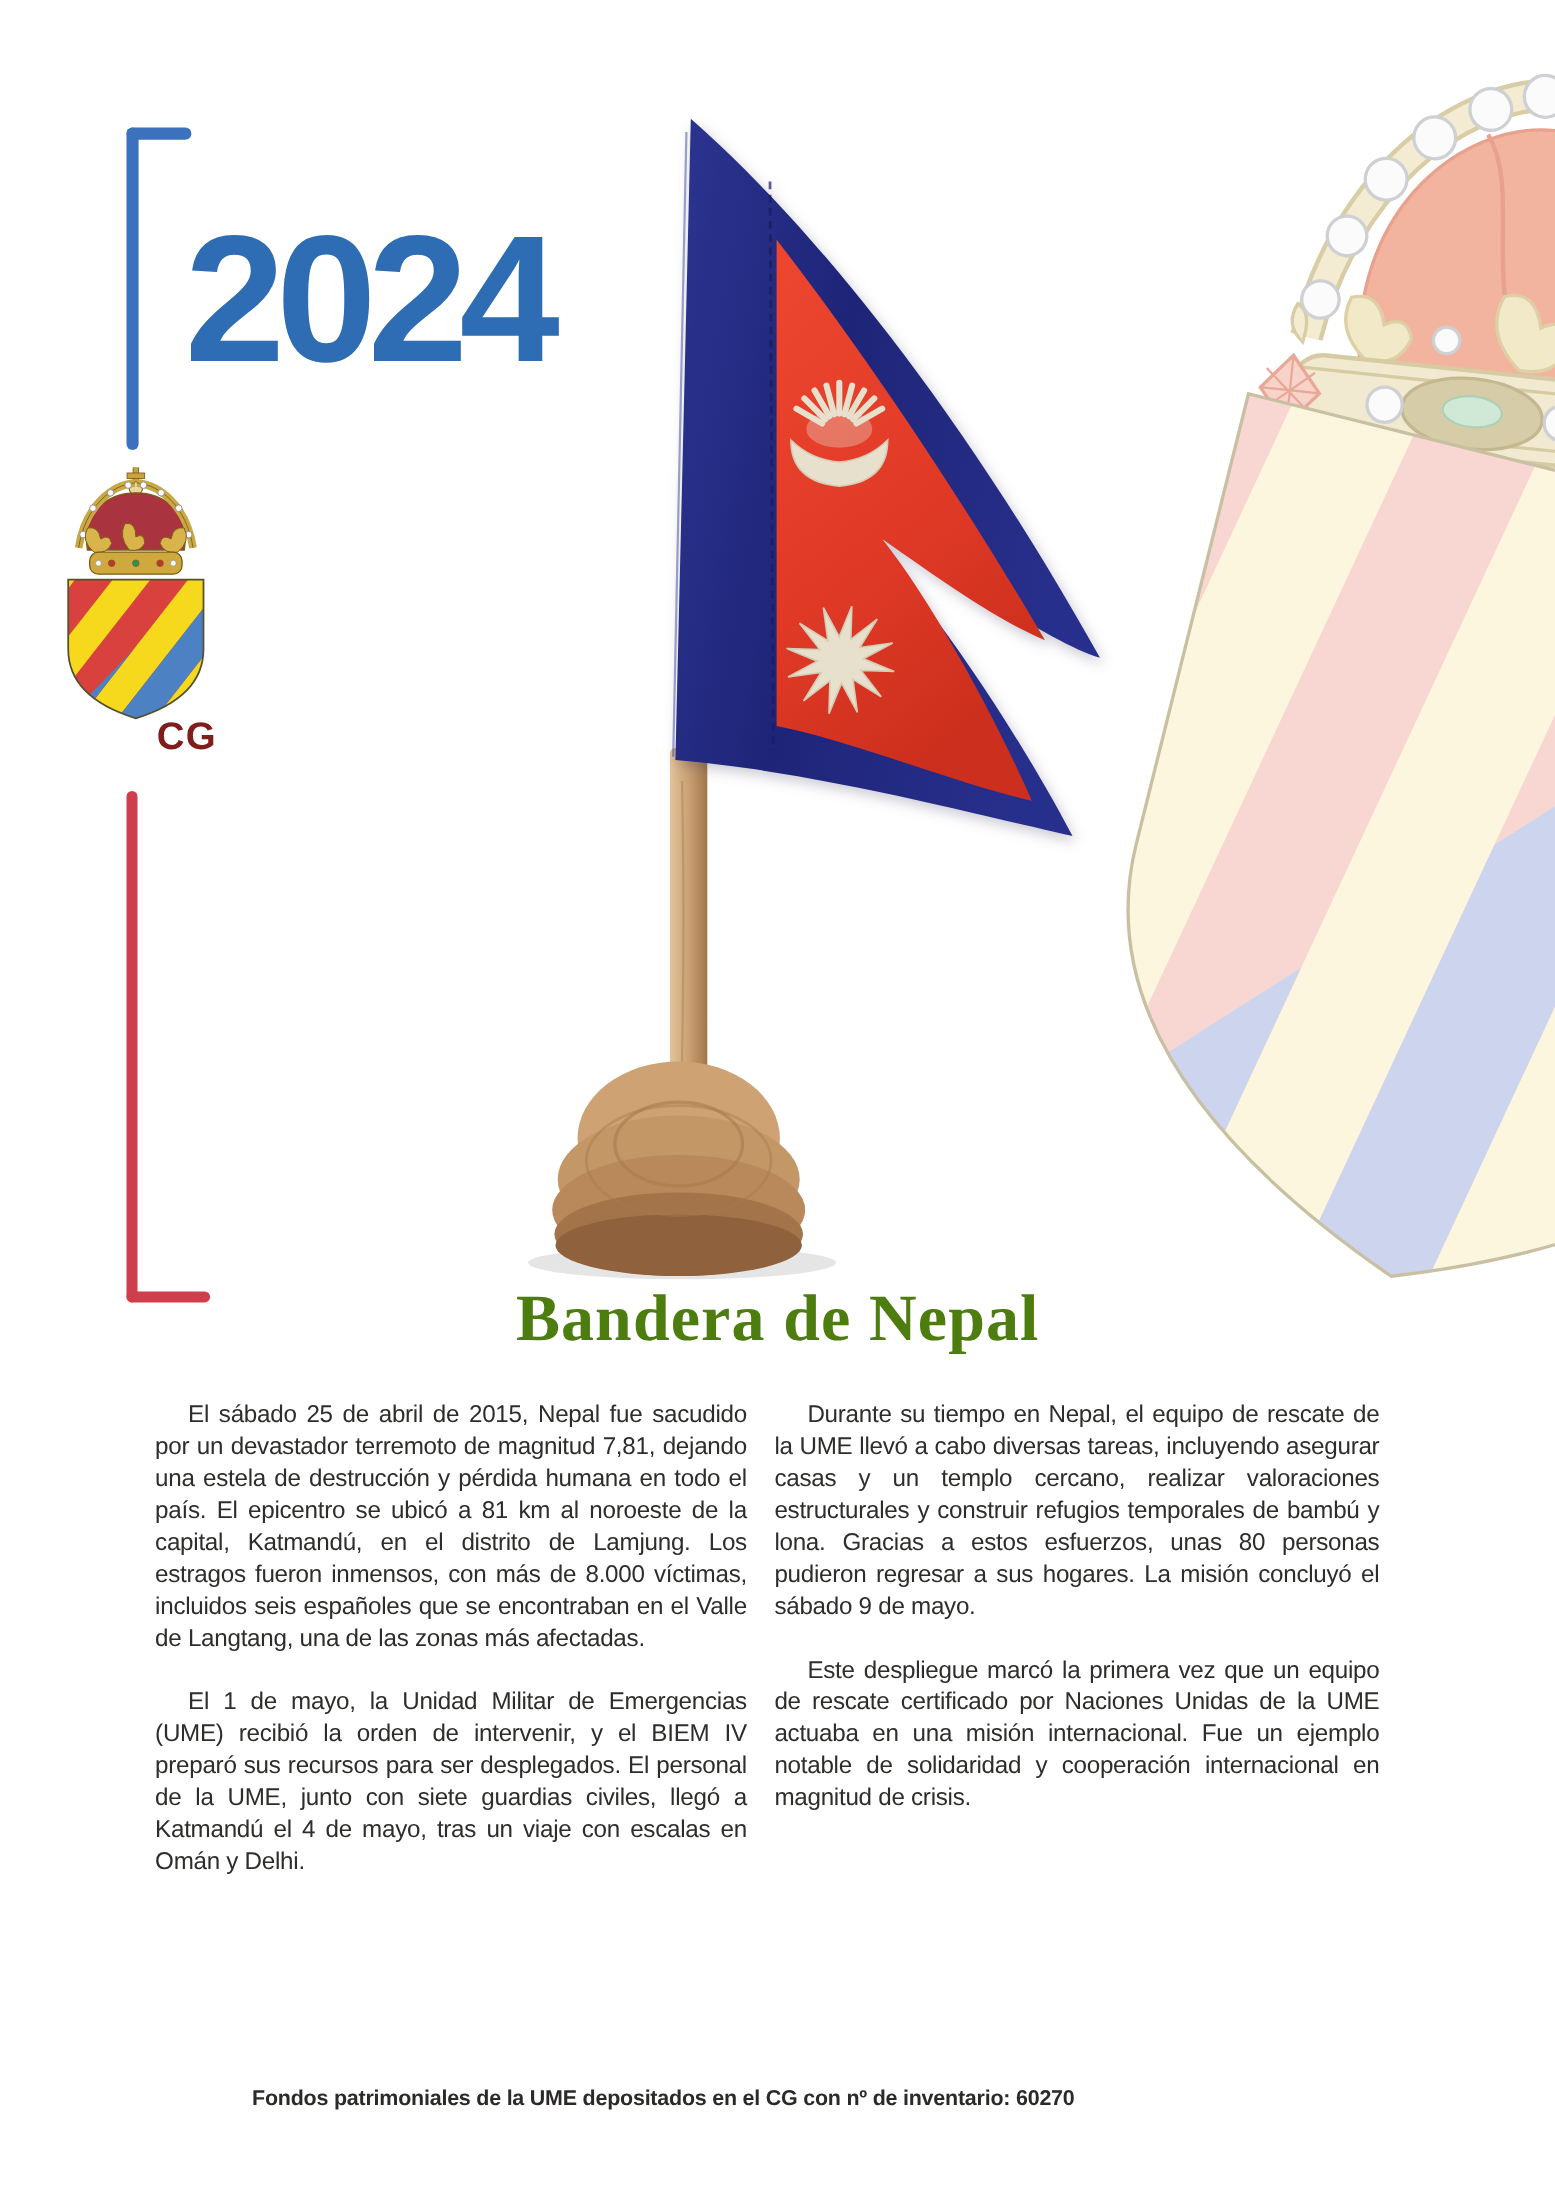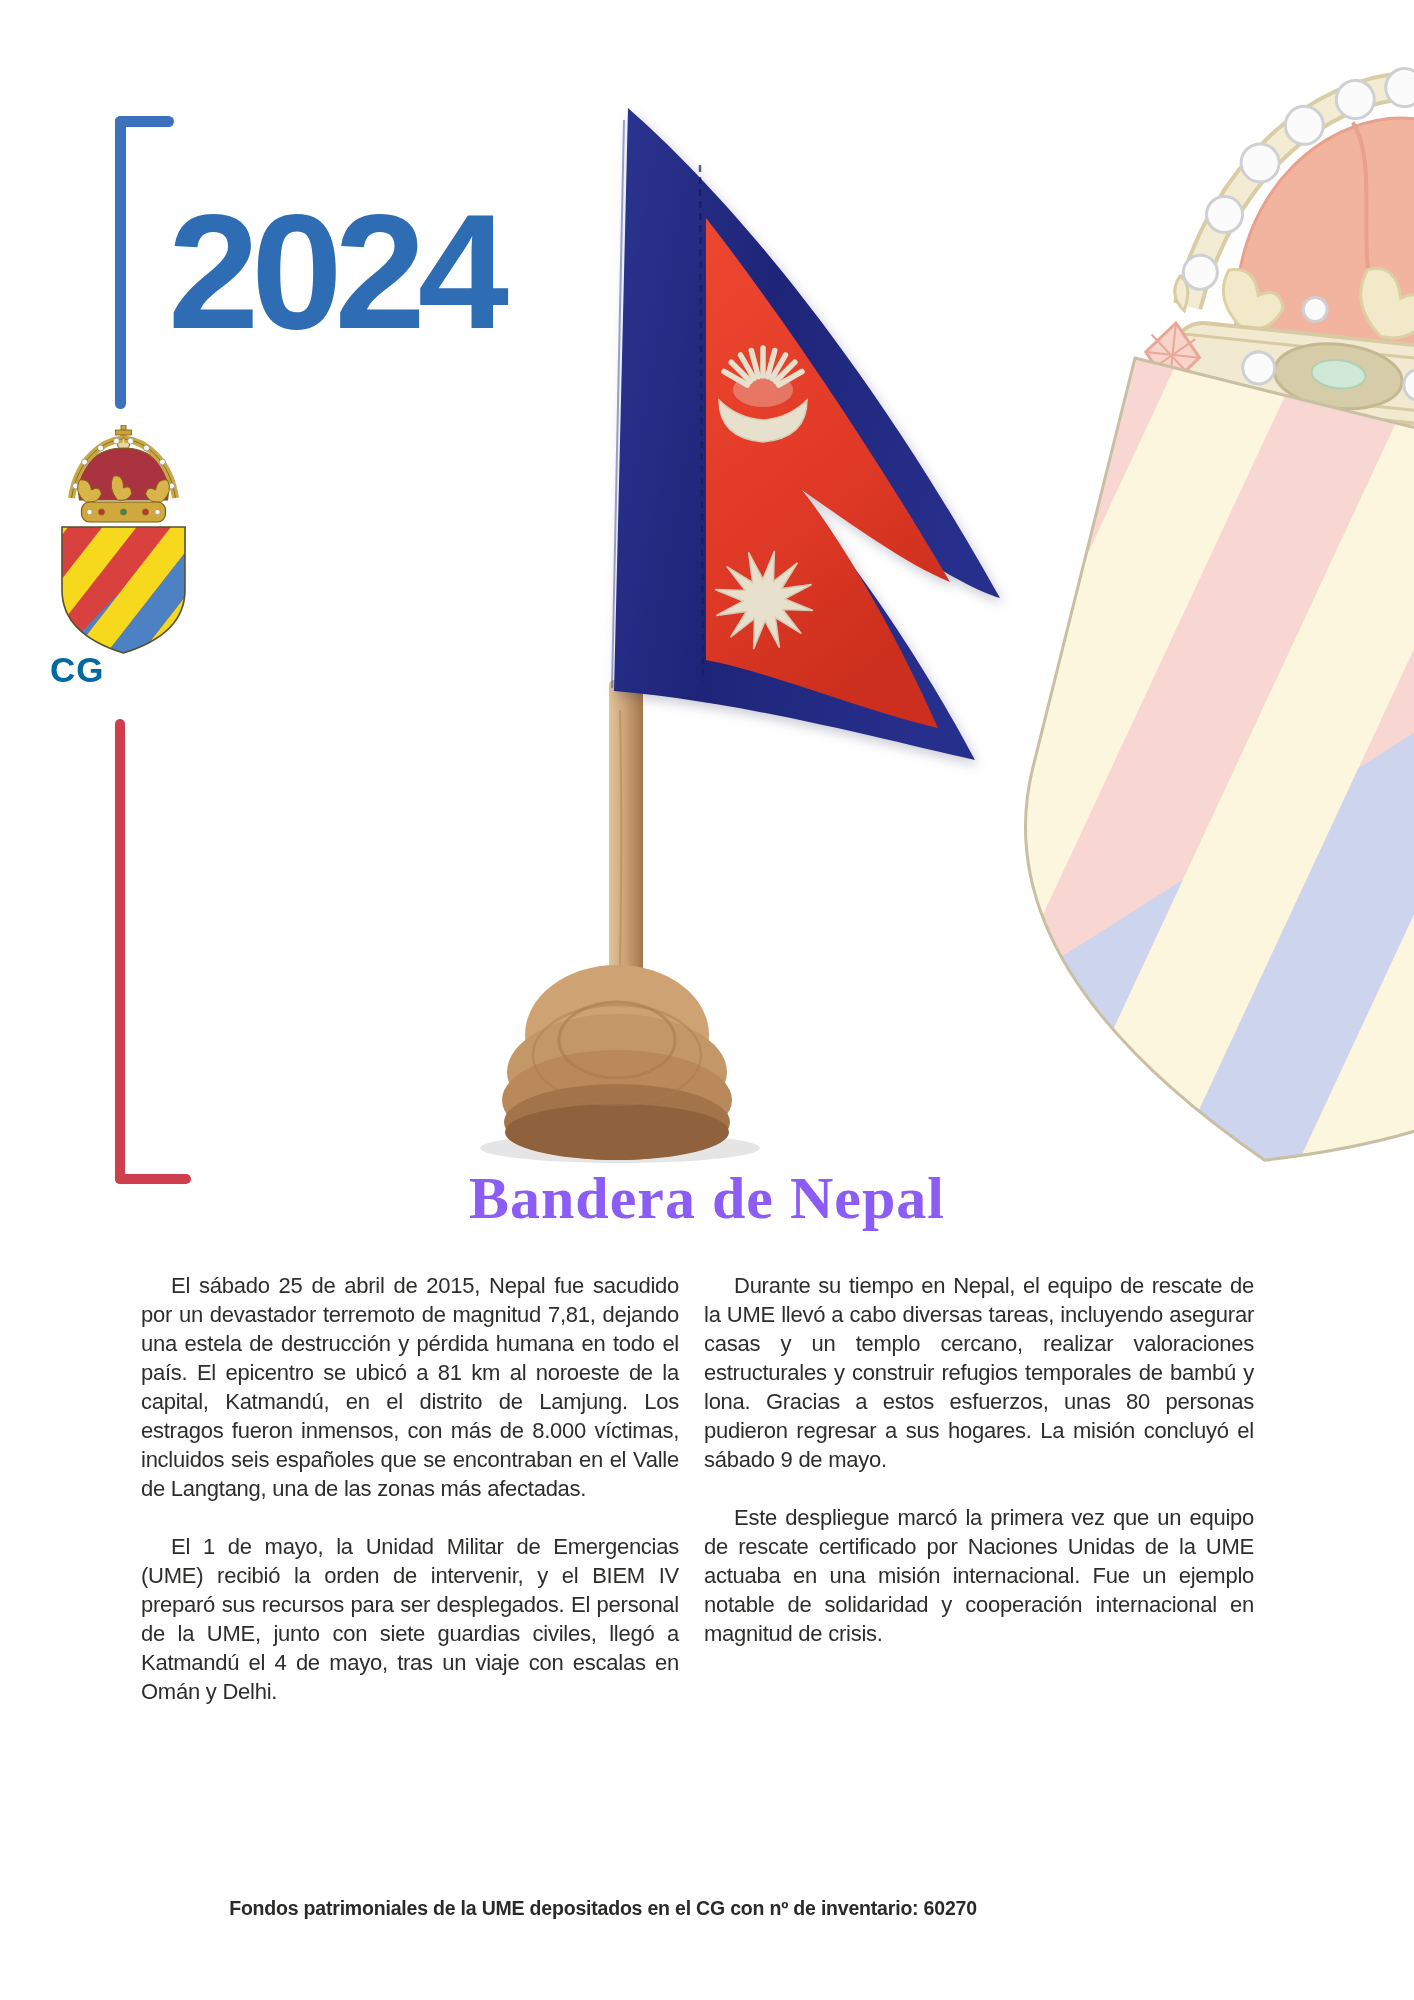--- a/index.html
+++ b/index.html
@@ -11,26 +11,26 @@
   .bar.blue{background:#3c71be;}
   .bar.red{background:#cf3e4d;}
   
   #kicker{left:180px;top:92px;font-family:"Liberation Serif",serif;font-weight:bold;
           font-size:46px;line-height:50px;color:#2d2c2b;word-spacing:16px;letter-spacing:1px;}
   #month{left:182px;top:147px;font-size:50px;line-height:52px;font-weight:bold;
          color:#d23b4f;letter-spacing:48px;white-space:nowrap;}
   #year{left:168px;top:190px;font-size:164px;line-height:164px;font-weight:bold;
         color:#2e6cb3;letter-spacing:-8px;}
   
-  #cg-label{left:50px;top:650px;width:147px;text-align:left;font-size:35px;
-            font-weight:bold;color:#0369a1;letter-spacing:1px;}
+  #cg-label{left:50px;top:650px;width:147px;text-align:right;font-size:35px;
+            font-weight:bold;color:#7f1d1d;letter-spacing:1px;}
   
   #title{left:0;top:1164px;width:1414px;text-align:center;
          font-family:"Liberation Serif",serif;font-weight:bold;font-size:60px;
-         color:#8b5cf6;letter-spacing:1px;}
+         color:#4d7c0f;letter-spacing:1px;}
   
   .col{position:absolute;top:1271px;font-size:22px;line-height:29px;color:#2e2d2b;
        text-align:justify;letter-spacing:-0.25px;}
   #col-left{left:141px;width:538px;}
   #col-right{left:704px;width:550px;}
   .col p{margin:0 0 29px 0;text-indent:30px;}
   
   #footer{left:0;top:1897px;width:1206px;text-align:center;font-size:19.5px;
           font-weight:bold;color:#2b2a29;letter-spacing:-0.2px;}
   svg{display:block;}

